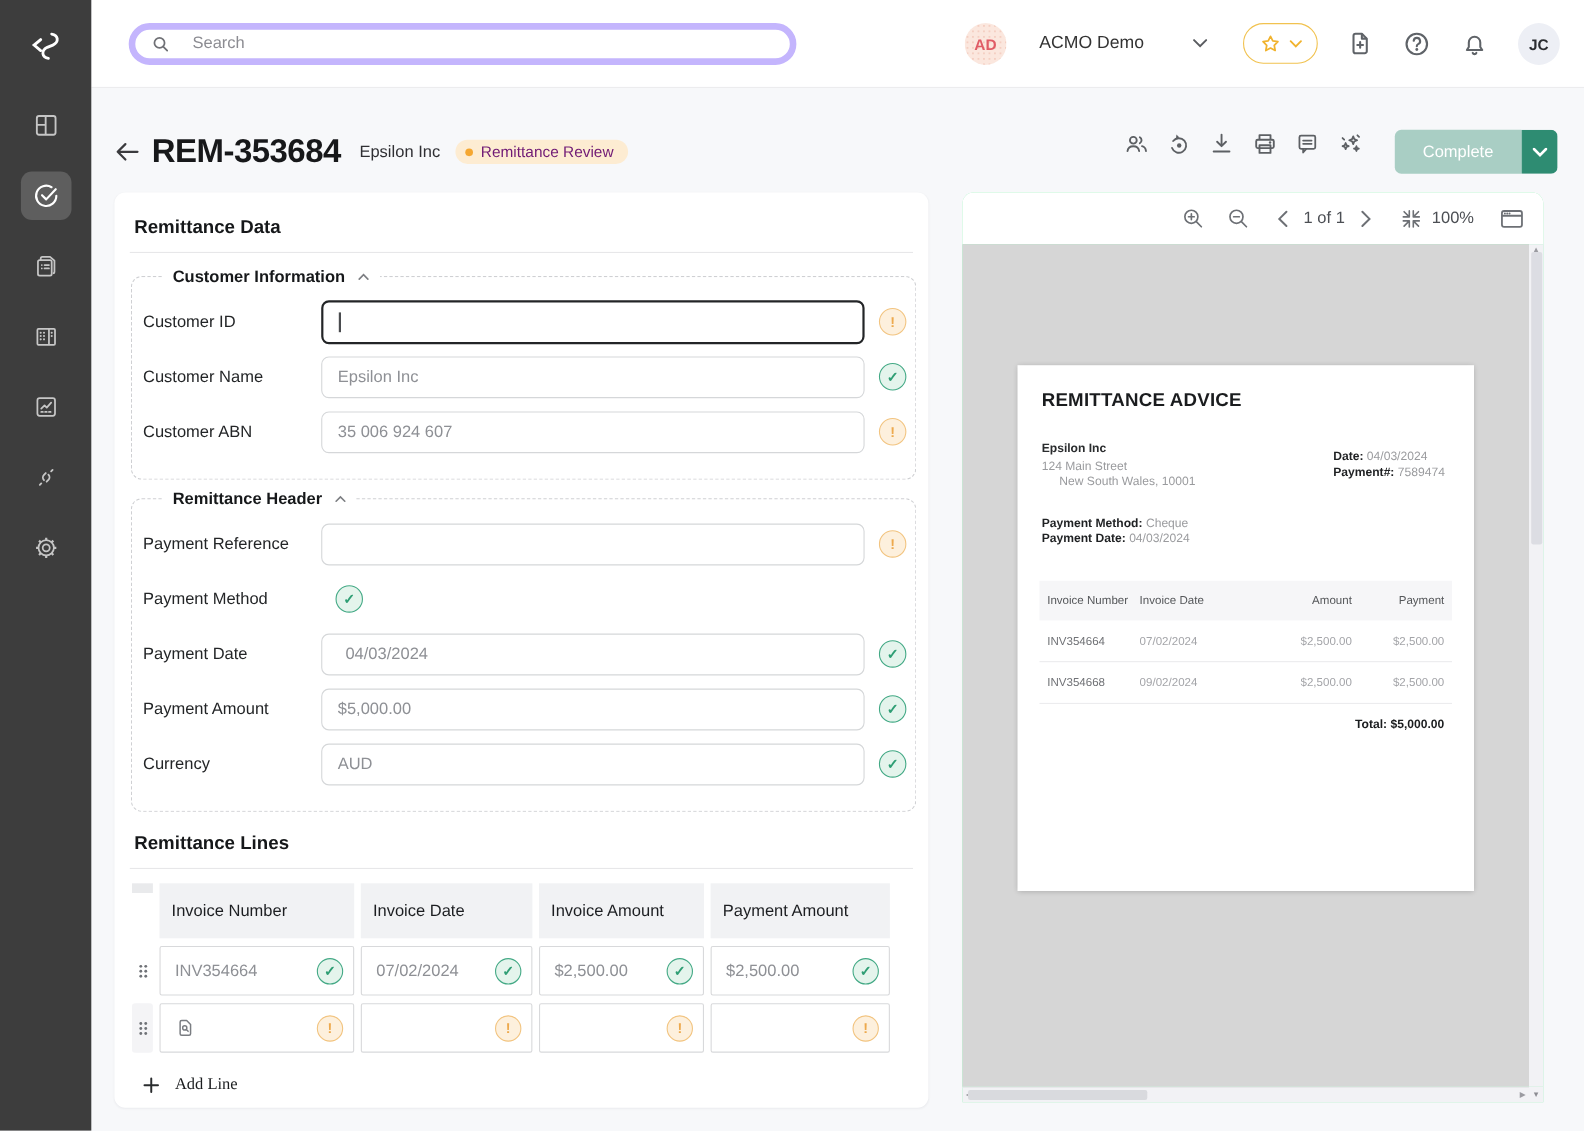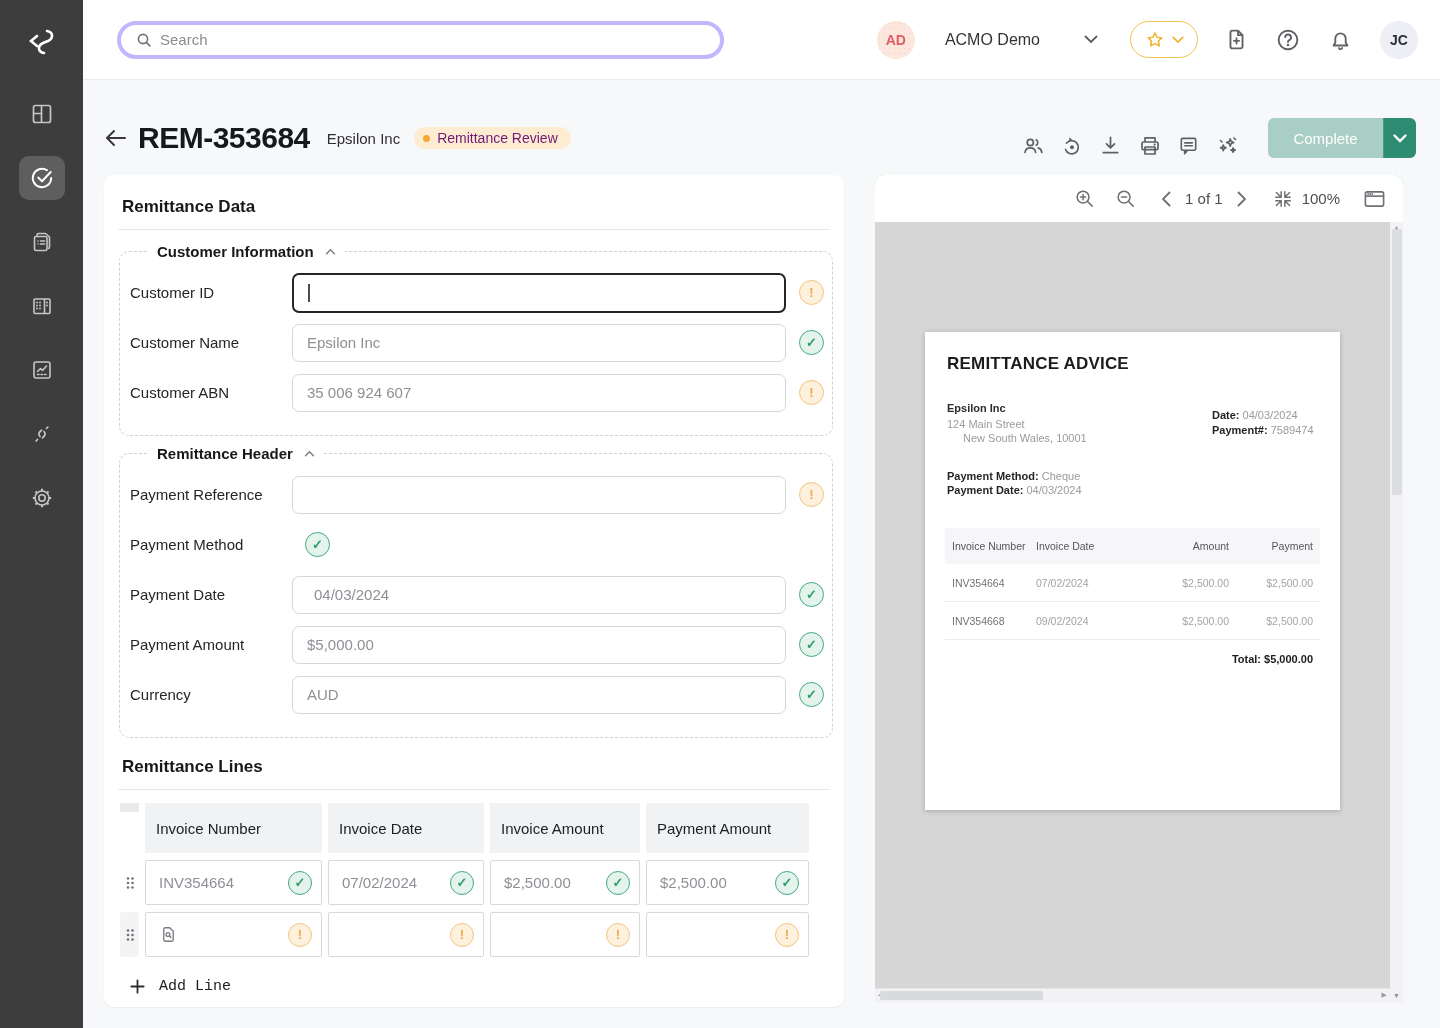--- a/index.html
+++ b/index.html
@@ -12,22 +12,22 @@
            display:flex;flex-direction:column;align-items:center}
   .logo{margin-top:16px;width:48px;height:48px;display:flex;align-items:center;justify-content:center;color:#fff;cursor:pointer}
   .side-nav{margin-top:28px;display:flex;flex-direction:column;gap:20px;align-items:center}
   .nav-item{width:46px;height:44px;border-radius:10px;display:flex;align-items:center;justify-content:center;
             color:#c6c6c6;cursor:pointer}
   .nav-item.active{background:#5e5e5e;color:#ffffff}
 
   
   .topbar{position:absolute;left:83px;top:0;width:1357px;height:80px;background:#fff;
           border-bottom:1px solid #ececee;display:flex;align-items:center;padding:0 22px 0 34px;z-index:15}
-  .search{width:607px;height:38px;border:4px solid #c4b5fd;border-radius:19px;display:flex;align-items:center;
-          gap:8px;padding:0 15px;color:#6f7075;cursor:text}
+  .search{width:607px;height:38px;border:6px solid #c4b5fd;border-radius:19px;display:flex;align-items:center;
+          gap:21px;padding:0 15px;color:#6f7075;cursor:text}
   .search .ph{font-size:15px;color:#8c8c92}
   .tb-right{margin-left:auto;display:flex;align-items:center}
   .avatar{width:38px;height:38px;border-radius:50%;display:flex;align-items:center;justify-content:center;
           font-size:14px;font-weight:700}
   .avatar.ad{background:#fbe7de;color:#e05c66;
      background-image:radial-gradient(#f4cfc2 0.9px,transparent 1px);background-size:5px 5px}
   .avatar.jc{background:#edeff5;color:#2b2d31;cursor:pointer}
   .org{display:flex;align-items:center;gap:30px;cursor:pointer}
   .org-name{font-size:16px;color:#333;margin-left:0}
   .org .chev{color:#5a5c60;margin-left:14px}
@@ -39,21 +39,21 @@
 
   
   .page-header{position:absolute;left:104px;top:111px;width:1312px;height:54px;display:flex;align-items:center;z-index:5}
   .back-btn{width:24px;height:24px;color:#3a3a3d;display:flex;align-items:center;justify-content:center;
             cursor:pointer;background:none;border:none;padding:0}
   .record-title{font-size:30px;font-weight:800;color:#17181a;margin-left:10px;letter-spacing:-.5px}
   .record-sub{font-size:15px;color:#2f2f33;margin-left:17px}
   .status-badge{margin-left:14px;height:22px;background:#fdecd2;border-radius:12px;display:flex;align-items:center;
                 gap:7px;padding:0 13px 0 9px;font-size:14px;color:#701a75}
   .status-badge .dot{width:7px;height:7px;border-radius:50%;background:#f5a731}
-  .hdr-actions{margin-left:auto;display:flex;align-items:flex-end;gap:14px;color:#5d6064}
+  .hdr-actions{margin-left:auto;display:flex;align-items:flex-start;gap:14px;color:#5d6064}
   .hdr-actions .abtn{width:25px;height:25px;display:flex;align-items:center;justify-content:center;cursor:pointer;
                      background:none;border:none;color:#5d6064;padding:0}
   .complete{display:flex;margin-left:14px;cursor:pointer}
   .complete-main{width:115px;height:40px;background:#a9cec4;color:#fff;font-size:15px;
                  border-radius:6px 0 0 6px;display:flex;align-items:center;justify-content:center}
   .complete-caret{width:33px;height:40px;background:#2e8c72;color:#fff;border-radius:0 6px 6px 0;
                   display:flex;align-items:center;justify-content:center;border-left:1px solid #ffffff22}
 
   
   .card{position:absolute;left:104px;top:175px;width:740px;height:832px;background:#fff;border-radius:10px;
@@ -81,21 +81,21 @@
               margin:8px 0 0 2px;align-items:stretch}
   .th{background:#f1f2f4;height:50px;display:flex;align-items:center;padding-left:11px;font-size:15px;color:#1c1e21}
   .th.corner{background:linear-gradient(#e9eaec 0 9px,transparent 9px);padding:0}
   .handle-cell{display:flex;align-items:center;justify-content:center;color:#6f7277;cursor:grab}
   .handle-cell.alt{background:#f4f4f6;border-radius:3px}
   .td{border:1px solid #d8d9db;border-radius:2px;height:45px;background:#fff;display:flex;align-items:center;
       justify-content:space-between;padding:0 9px 0 13px;font-size:15px;color:#8e9095;cursor:text}
   .td .status{margin-left:8px;width:24px;height:24px}
   .td .doc-ico{color:#7a7d82;display:flex}
   .add-line{display:flex;align-items:center;gap:13px;margin:21px 0 0 11px;font-size:15px;color:#1b1d1f;
-            cursor:pointer;background:none;border:none;padding:0;font-family:Liberation Mono, monospace}
+            cursor:pointer;background:none;border:none;padding:0;font-family:Liberation Serif, serif}
 
   
   .viewer{position:absolute;left:875px;top:175px;width:528px;height:827px;background:#86efac;
           border-radius:10px 10px 0 0;z-index:4}
   .viewer-toolbar{height:47px;display:flex;align-items:center;justify-content:flex-end;gap:0;color:#6d7075;
                   padding-right:16px;border-radius:10px 10px 0 0;background:#fff}
   .vt{background:none;border:none;color:#6d7075;display:flex;align-items:center;justify-content:center;
       width:26px;height:26px;cursor:pointer;padding:0}
   .vt.ml18{margin-left:15px}
   .vtext{font-size:15px;color:#4c4f54;margin:0 6px;white-space:nowrap}

